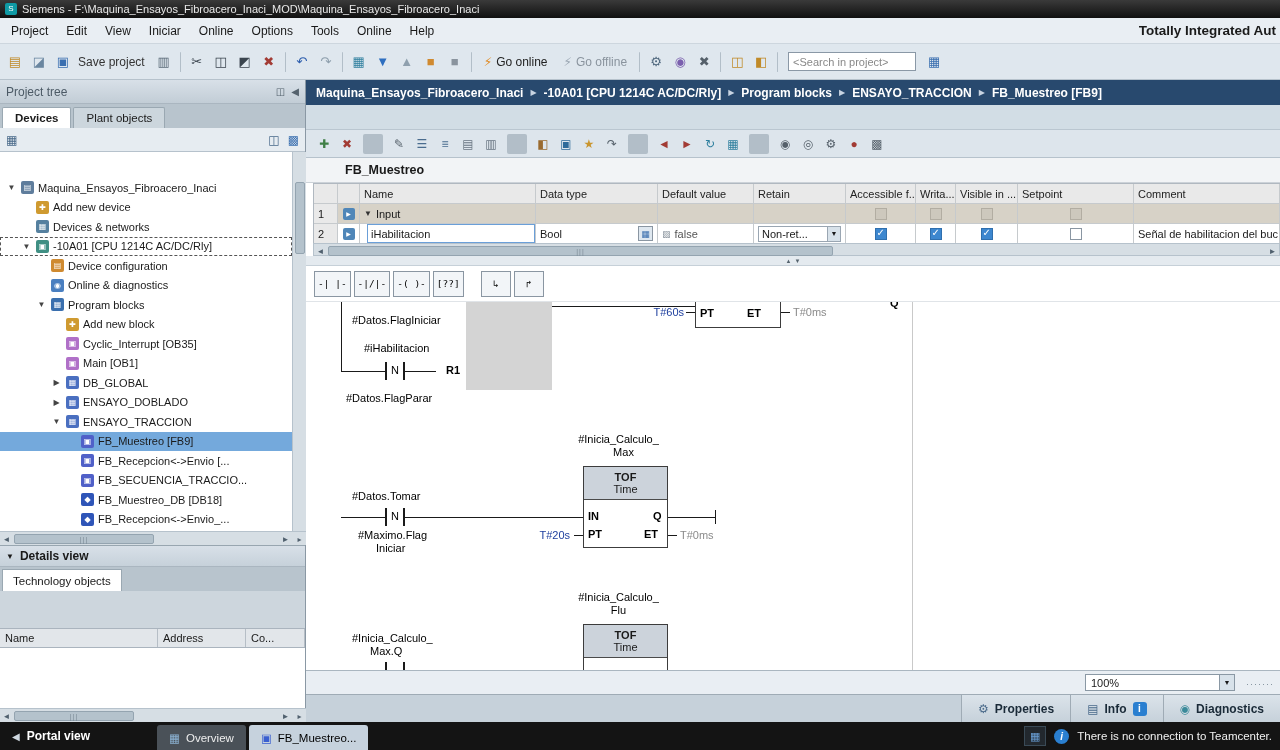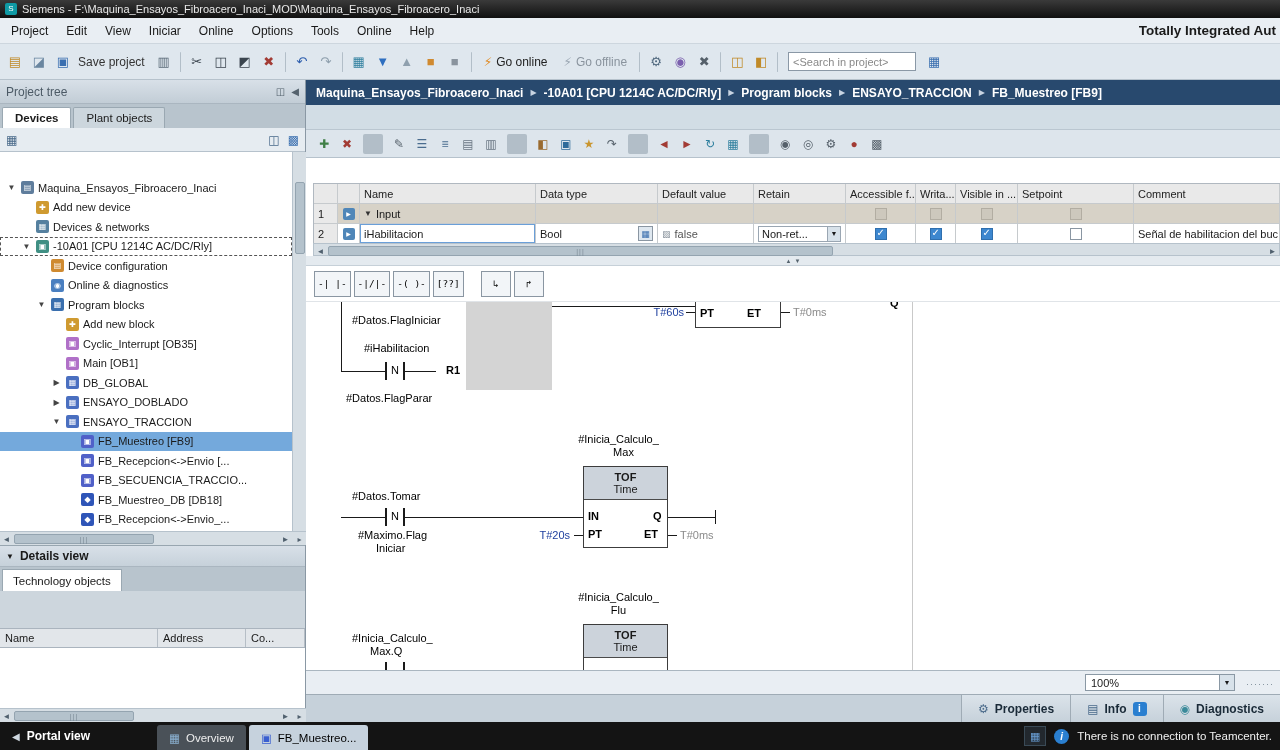--- a/index.html
+++ b/index.html
@@ -71,21 +71,21 @@
   .ed-title { position:absolute; left:0; top:78px; width:100%; height:25px; background:#f2f4f6; display:flex; align-items:center; padding-left:39px; font-weight:bold; font-size:12.5px; border-bottom:1px solid #ccd2d8; }
 
   
   .iface { position:absolute; left:7px; top:103px; width:967px; display:grid; grid-template-columns:24px 22px 176px 122px 96px 92px 70px 40px 62px 116px 1fr; grid-auto-rows:20px; border-top:1px solid #b0b8c0; border-left:1px solid #b0b8c0; font-size:11px; }
   .c { border-right:1px solid #c6cacd; border-bottom:1px solid #c6cacd; display:flex; align-items:center; padding:0 4px; overflow:hidden; white-space:nowrap; }
   .c.head { background:#e9e9e9; color:#222; }
   .c.numc { background:#e9e9e9; justify-content:flex-start; }
   .c.r1 { background:#d7d2c7; }
   .c.r2 { background:#fff; }
   .c.center { justify-content:center; }
-  .name-edit { box-shadow:inset 0 0 0 1px #6a9fd8; }
+  .name-edit { box-shadow:inset 0 0 0 1px #6a9fd8;margin-left:7px; }
   .var-icon { width:12px; height:12px; background:#4f86b8; border-radius:2px; color:#fff; font-size:6px; line-height:12px; text-align:center; }
   .sec-exp { font-size:8px; color:#333; margin-right:4px; }
   .cb { width:12px; height:12px; border:1px solid #8a96a2; background:#fff; position:relative; }
   .cb.checked { background:#3d87cf; border-color:#2f6fae; }
   .cb.checked::after { content:"✓"; position:absolute; left:1px; top:-2px; color:#fff; font-size:10px; }
   .cb.dis { background:#cdc8bd; border-color:#b2ada2; }
   .dt-btn { margin-left:auto; width:15px; height:15px; border:1px solid #8a96a2; background:#dfe8f0; color:#3a6fae; font-size:9px; display:flex; align-items:center; justify-content:center; }
   .combo { flex:1; height:16px; border:1px solid #9aa6b2; background:#fff; display:flex; align-items:center; justify-content:space-between; padding-left:3px; overflow:hidden; }
   .combo .dd { width:13px; height:14px; background:#d8e2ea; border-left:1px solid #9aa6b2; font-size:7px; display:flex; align-items:center; justify-content:center; flex-shrink:0; }
   .val-icon { color:#8a949e; font-size:9px; margin-right:4px; }
@@ -481,20 +481,21 @@
           <span class="gicon" style="color: rgb(85, 96, 106);">⚙</span>
         </span>
         <span class="icon-btn">
           <span class="gicon" style="color: rgb(162, 59, 52);">●</span>
         </span>
         <span class="icon-btn">
           <span class="gicon" style="color: rgb(85, 96, 106);">▩</span>
         </span>
       </div>
 
+    <div class="ed-title">FB_Muestreo</div>
 
     <div class="iface">
       <div class="c head"></div>
       <div class="c head"></div>
       <div class="c head">Name</div>
       <div class="c head">Data type</div>
       <div class="c head">Default value</div>
       <div class="c head">Retain</div>
       <div class="c head">Accessible f...</div>
       <div class="c head">Writa...</div>

